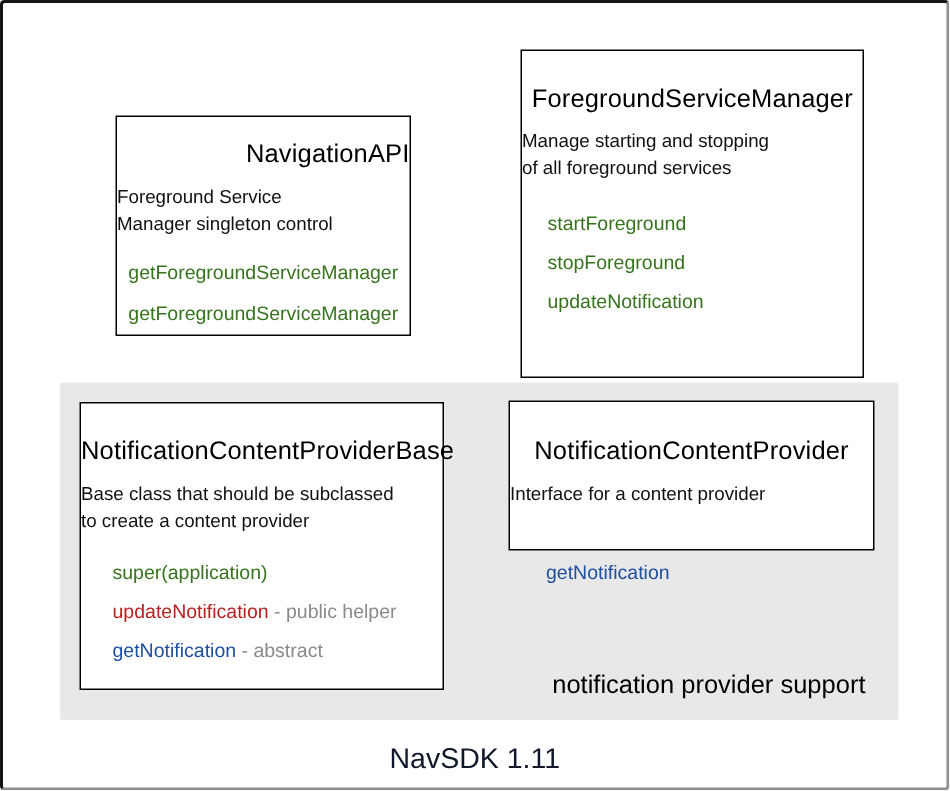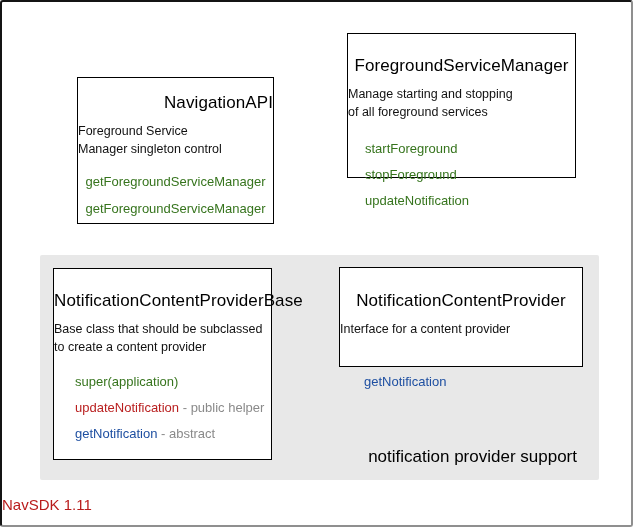--- a/index.html
+++ b/index.html
@@ -16,24 +16,24 @@
     color: #000000;
     overflow: hidden;
   }
   .box {
     position: absolute;
     background: #ffffff;
     border: 1.5px solid #000000;
     box-sizing: border-box;
   }
   #box-nav      { left: 75px;  top: 75px;  width: 197px; height: 147px; }
-  #box-fsm      { left: 345px; top: 31px;  width: 229px; height: 145px; }
+  #box-fsm      { left: 345px; top: 31px;  width: 229px; height: 219px; }
   #panel        { position: absolute; left: 38px; top: 253px; width: 559px; height: 225px;
                   background: #e8e8e8; border-radius: 2px; }
-  #box-base     { left: 13px;  top: 13px;  width: 219px; height: 192px; }
+  #box-base     { left: 13px;  top: 13px;  width: 243px; height: 192px; }
   #box-provider { left: 299px; top: 12px;  width: 244px; height: 100px; }
 
   .box-title { font-size: 17px; text-align: center; line-height: 20px; letter-spacing: 0.1px; }
   .b1 .box-title { margin-top: 15px; text-align: right; }
   .b2 .box-title { margin-top: 22px; }
   .b3 .box-title { margin-top: 22px; }
   .b4 .box-title { margin-top: 23px; }
 
   .box-desc { font-size: 12.5px; line-height: 1.45; margin-top: 9px; color: #111111; }
 
@@ -50,21 +50,21 @@
   .red   { color: #b91f1f; }
   .blue  { color: #1e4fa1; }
   .ann   { color: #8a8a8a; }
 
   #panel-label {
     position: absolute; right: 22px; bottom: 13px;
     font-size: 17px; color: #000000; padding-left: 16px;
   }
   #caption {
     position: absolute; left: 0; right: 0; top: 494px;
-    text-align: left; font-size: 15px; color: #b91c1c;
+    text-align: center; font-size: 19px; color: #0f172a;
   }
 </style>
 </head>
 <body>
 
 <div id="canvas">
 
   <div id="box-nav" class="box b1">
     <div class="box-title">NavigationAPI</div>
     <div class="box-desc">

